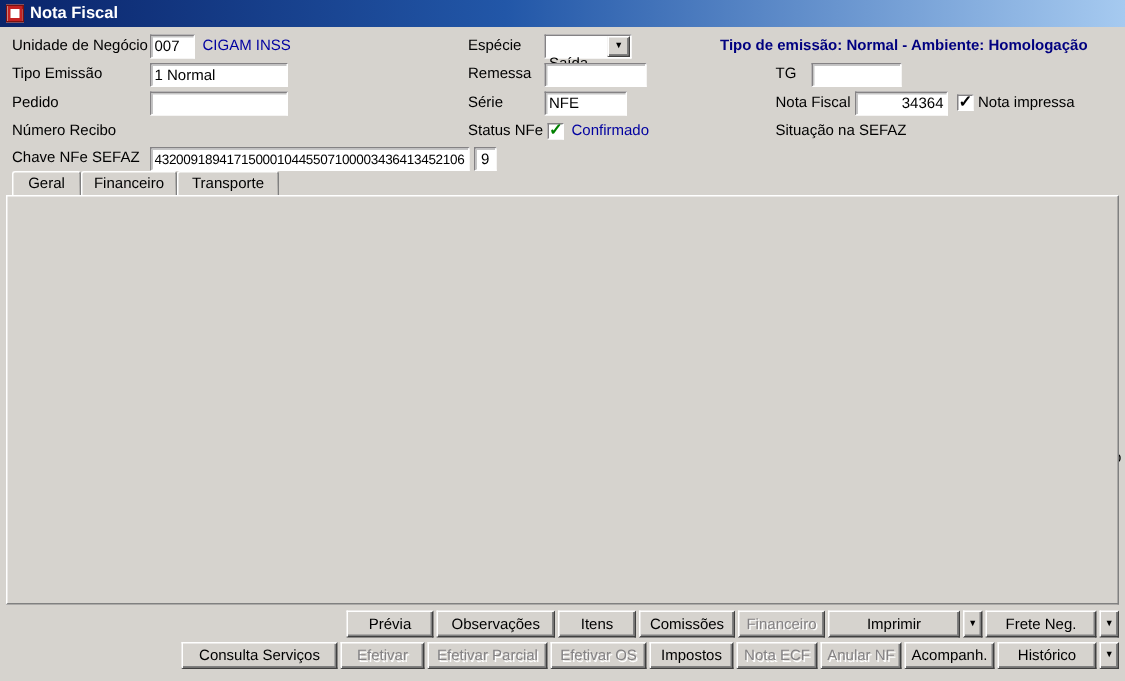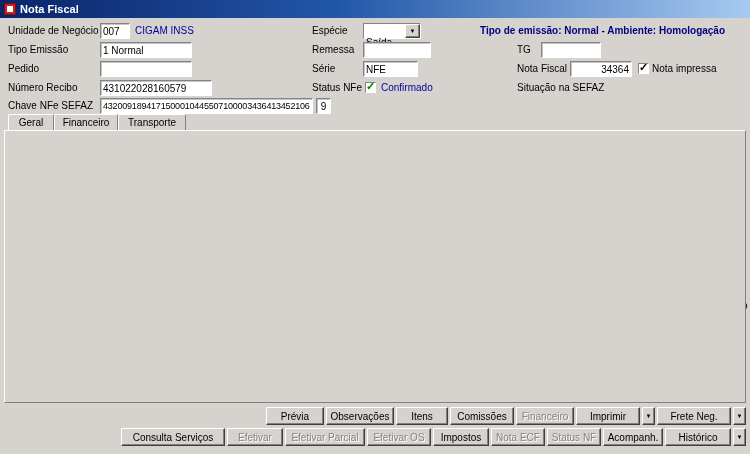--- a/index.html
+++ b/index.html
@@ -119,21 +119,20 @@
   <span class="lbl" style="left:8px;top:61px">Pedido</span>
   <input class="txt" style="left: 100px; top: 61px; width: 92px;" value="">
   <span class="lbl" style="left:312px;top:61px">Série</span>
   <input class="txt" style="left: 363px; top: 61px; width: 55px;" value="NFE">
   <span class="lbl" style="left:517px;top:61px">Nota Fiscal</span>
   <input class="txt right" style="left: 570px; top: 61px; width: 62px;" value="34364">
   <span class="cb checked" style="left:638px;top:63px"></span>
   <span class="lbl" style="left:652px;top:61px">Nota impressa</span>
 
   <span class="lbl" style="left:8px;top:80px">Número Recibo</span>
-  <input class="txt" style="left: 100px; top: 80px; width: 112px;" value="431022028160579">
   <span class="lbl" style="left:312px;top:80px">Status NFe</span>
   <span class="cb green checked" style="left:365px;top:82px"></span>
   <span class="lbl desc" style="left:381px;top:80px">Confirmado</span>
   <span class="lbl" style="left:517px;top:80px">Situação na SEFAZ</span>
 
   <span class="lbl" style="left:8px;top:98px">Chave NFe SEFAZ</span>
   <input class="txt chave" style="left: 100px; top: 98px; width: 213px;" value="4320091894171500010445507100003436413452106">
   <input class="txt center" style="left: 316px; top: 98px; width: 15px;" value="9">
 
   <div class="tab" style="left:8px;width:46px">Geral</div>
@@ -222,36 +221,36 @@
   </div>
   <span class="cb" style="left:598px;top:300px"></span>
   <span class="lbl" style="left:612px;top:298px">Impostos Ajustados na criação</span>
 
   <span class="lbl" style="left:600px;top:385px">Último acesso</span>
   <span class="lbl desc" style="left:668px;top:385px">GVB</span>
   <span class="morebtn" style="left:716px;top:385px;width:22px;height:15px;line-height:12px">...</span>
 
   <div class="actionrow" style="top:407px">
     <button class="btn" style="width:58px">Prévia</button>
-    <button class="btn" style="width:68px">Observações</button>
+    <button class="btn" style="width:79px">Observações</button>
     <button class="btn" style="width:52px">Itens</button>
     <button class="btn" style="width:64px">Comissões</button>
     <button class="btn disabled" style="width:58px">Financeiro</button>
-    <button class="btn" style="width:64px">Imprimir</button>
+    <button class="btn" style="width:88px">Imprimir</button>
     <button class="btn narrow">▼</button>
     <button class="btn" style="width:74px">Frete Neg.</button>
     <button class="btn narrow">▼</button>
   </div>
 
   <div class="actionrow" style="top:428px">
     <button class="btn" style="width:104px">Consulta Serviços</button>
     <button class="btn disabled" style="width:56px">Efetivar</button>
     <button class="btn disabled" style="width:80px">Efetivar Parcial</button>
     <button class="btn disabled" style="width:64px">Efetivar OS</button>
     <button class="btn" style="width:56px">Impostos</button>
     <button class="btn disabled" style="width:54px">Nota ECF</button>
-    <button class="btn disabled" style="width:54px">Status NF</button>
+    <button class="btn disabled" style="width:54px">Anular NF</button>
     <button class="btn" style="width:60px">Acompanh.</button>
     <button class="btn" style="width:66px">Histórico</button>
     <button class="btn narrow">▼</button>
   </div>
 
 </div>
 
 </body></html>

